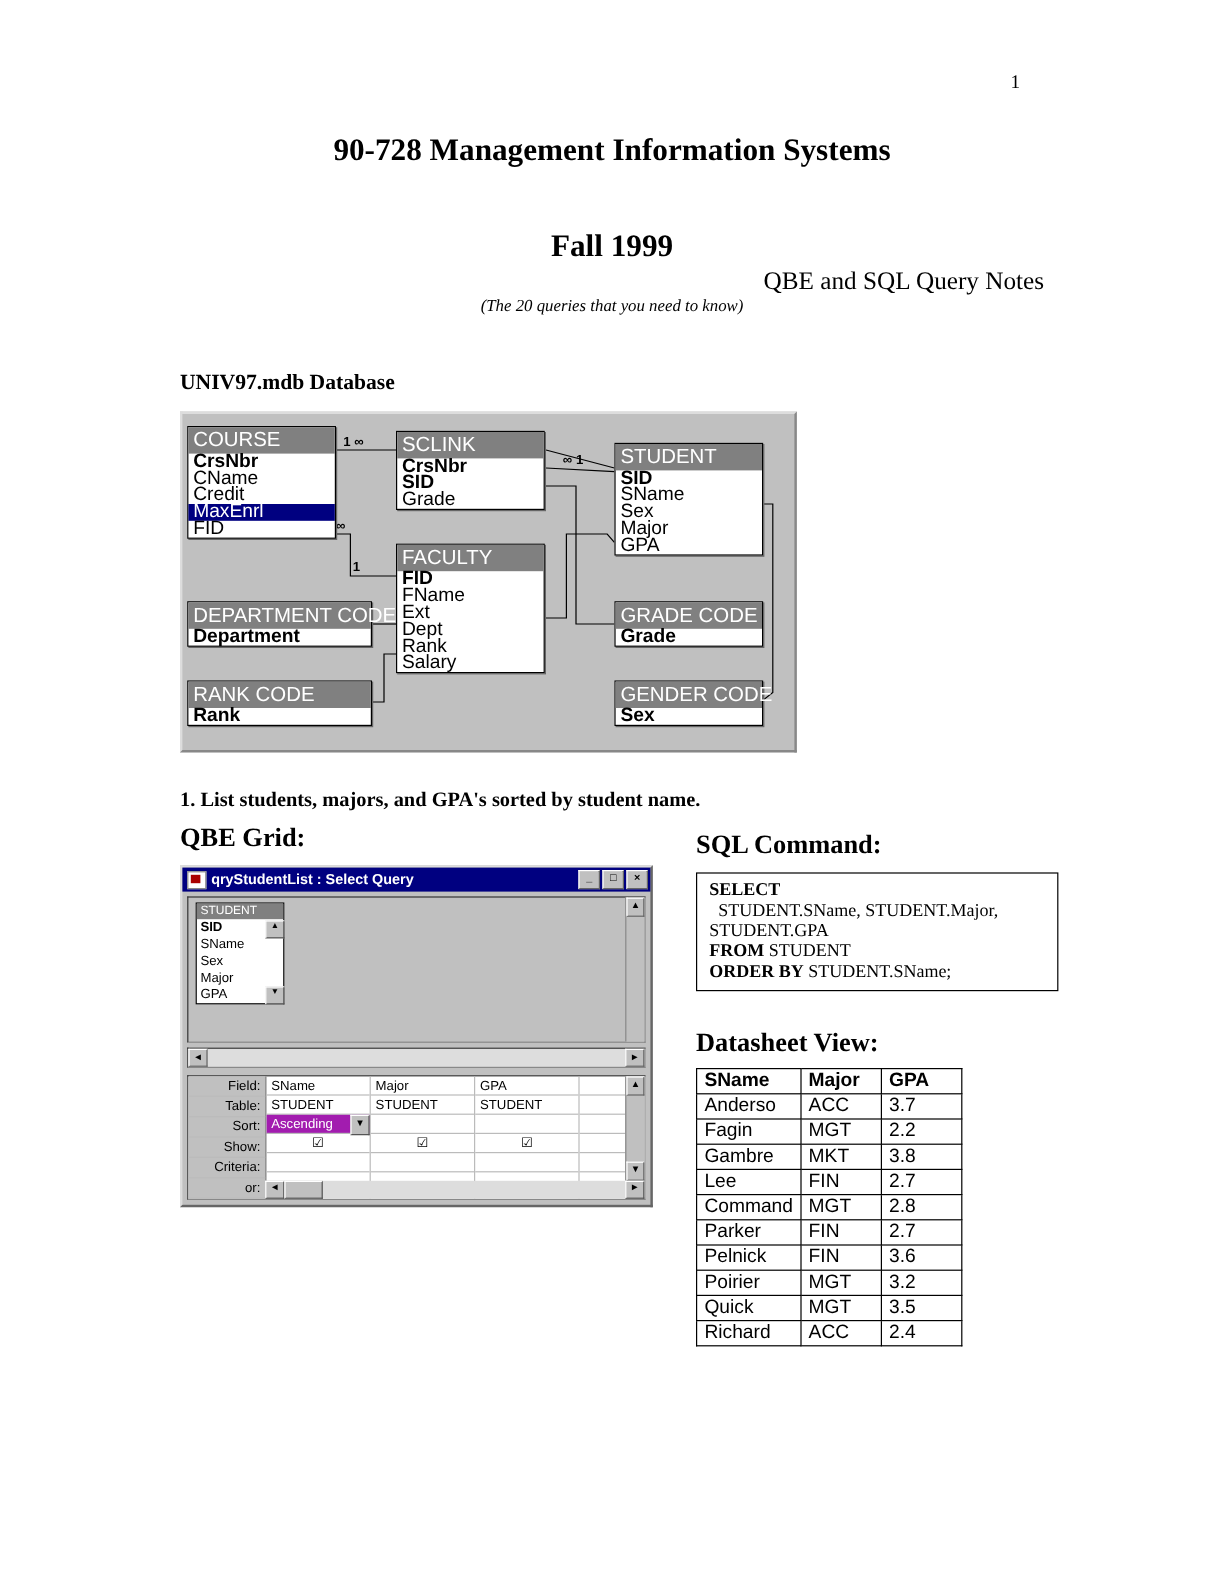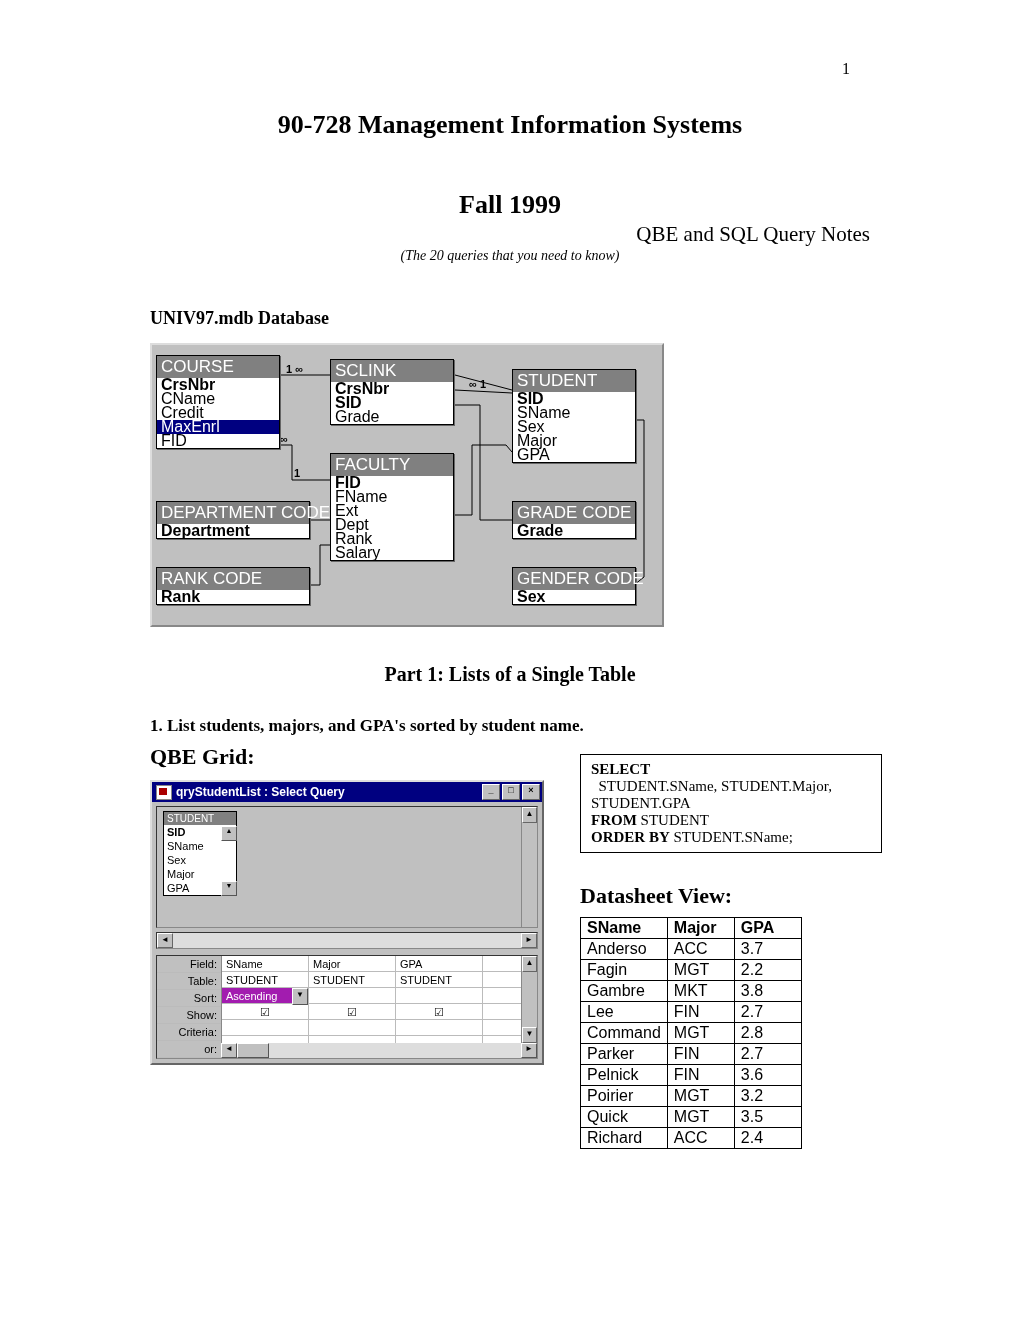--- a/index.html
+++ b/index.html
@@ -152,21 +152,20 @@
       </div>
 
 <div class="tbl" style="left:360px;top:222px;width:122px">
 <div class="tbl-hdr">GENDER CODE</div>
 <div class="tbl-body">
           <div class="bold">Sex</div>
         </div>
       </div>
 </div>
 
-<div class="part-head">Part 1: Lists of a Single Table</div>
 <div class="list-item">1.   List students, majors, and GPA's sorted by student name.</div>
 
 <div class="two-col">
 <div class="col-left">
 <div class="label">QBE Grid:</div>
 <div class="qbe">
 <div class="qbe-title">
 <span class="icon-app"></span>
 <span>qryStudentList : Select Query</span>
 <span class="spacer"></span>
@@ -248,20 +247,21 @@
               <div class="arrow" style="width:14px;background:#c0c0c0;border:1px solid;border-color:#fff #555 #555 #fff;font-size:8px;text-align:center">◄</div>
               <div style="width:30px;background:#c0c0c0;border:1px solid;border-color:#fff #555 #555 #fff"></div>
               <div style="flex:1"></div>
               <div class="arrow" style="width:14px;background:#c0c0c0;border:1px solid;border-color:#fff #555 #555 #fff;font-size:8px;text-align:center">►</div>
             </div>
 </div>
 </div>
 </div>
 
 <div class="col-right">
+<div class="label" style="margin-top:6px">SQL Command:</div>
 <div class="sql-box">
 <span class="b">SELECT</span><br>
 &nbsp;&nbsp;<span>STUDENT.SName, STUDENT.Major, STUDENT.GPA</span><br>
 <span class="b">FROM</span> <span>STUDENT</span><br>
 <span class="b">ORDER BY</span> <span>STUDENT.SName;</span>
 </div>
 <div class="label" style="margin-top:30px">Datasheet View:</div>
 <table class="data-table">
 <tbody>
             <tr>

